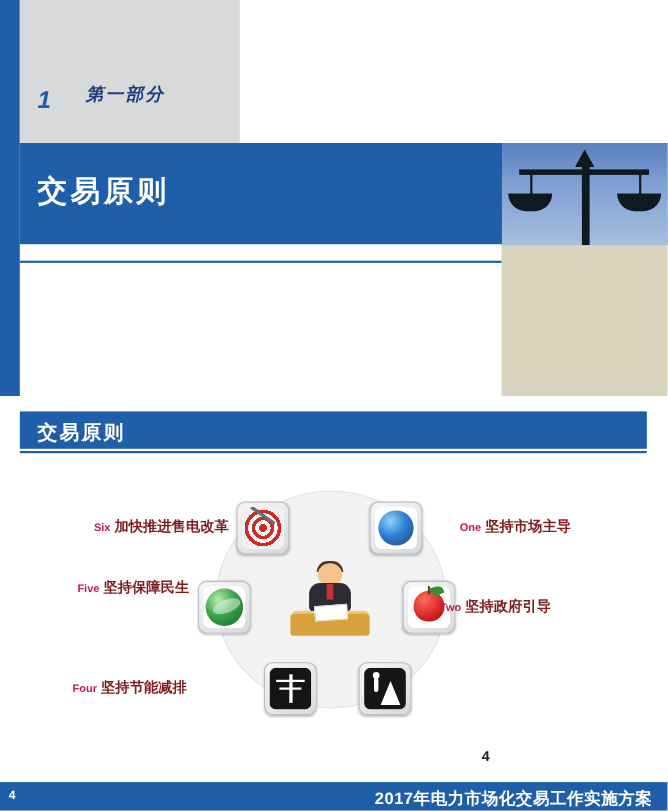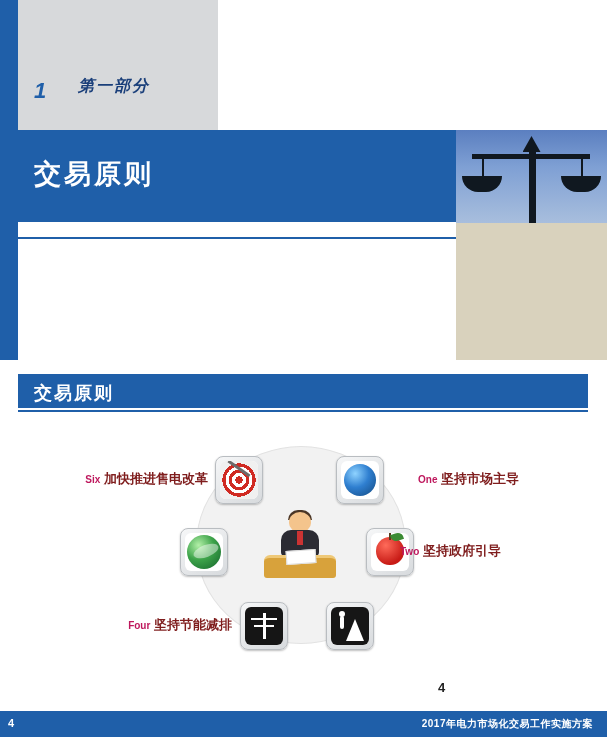--- a/index.html
+++ b/index.html
@@ -304,21 +304,21 @@
   .n-one   { left: 336px; top: 38px; }
   .n-two   { left: 366px; top: 110px; }
   .n-three { left: 326px; top: 184px; }
   .n-four  { left: 240px; top: 184px; }
   .n-five  { left: 180px; top: 110px; }
   .n-six   { left: 215px; top: 38px; }
 
   .lbl-one   { left: 390px; top: 52px; margin-left: 28px; }
   .lbl-two   { left: 400px; top: 124px; }
   .lbl-three { left: 380px; top: 198px; }
-  .lbl-four  { left: 66px;  top: 198px; width: 166px; text-align: right; }
+  .lbl-four  { left: 66px;  top: 198px; width: 166px; }
   .lbl-five  { left: 36px;  top: 106px; width: 136px; text-align: right; line-height: 1.5; }
   .lbl-six   { left: 46px;  top: 52px;  width: 162px; text-align: right; }
 
   
   .ic-target {
     position: absolute; inset: 0;
     background:
       radial-gradient(circle at 50% 50%, #d02a22 0 14%, #ffffff 14% 26%, #d02a22 26% 38%, #ffffff 38% 50%, #d02a22 50% 62%, #f0f0f0 62% 100%);
   }
   .ic-target .arrow {
@@ -439,21 +439,21 @@
     position: absolute;
     left: 8px; top: 6px;
     color: #ffffff;
     font-size: 11px;
     font-weight: bold;
   }
   .footer-right {
     position: absolute;
     right: 14px; top: 6px;
     color: #ffffff;
-    font-size: 10px;
+    font-size: 15px;
     font-weight: bold;
     letter-spacing: .5px;
   }
   .footer-divider {
     position: absolute;
     left: 0; bottom: 26px;
     width: 607px;
     height: 3px;
     background: #ffffff;
   }
@@ -556,20 +556,24 @@
     </div>
 
     <div class="node n-five">
       <div class="node-inner">
         <div class="ic-globe">
             <span class="swirl"></span>
           </div>
       </div>
     </div>
     <div class="node-label lbl-five">
+      <div>
+        <span class="en">Five</span>
+        <span class="cn">坚持保障民生</span>
+      </div>
     </div>
 
     <div class="node n-six">
       <div class="node-inner">
         <div class="ic-target">
             <span class="arrow"></span>
           </div>
       </div>
     </div>
     <div class="node-label lbl-six">

